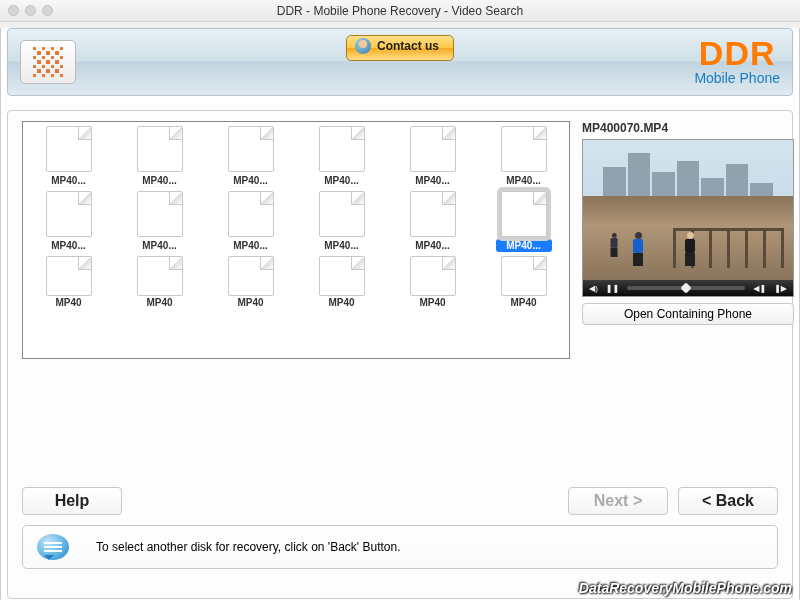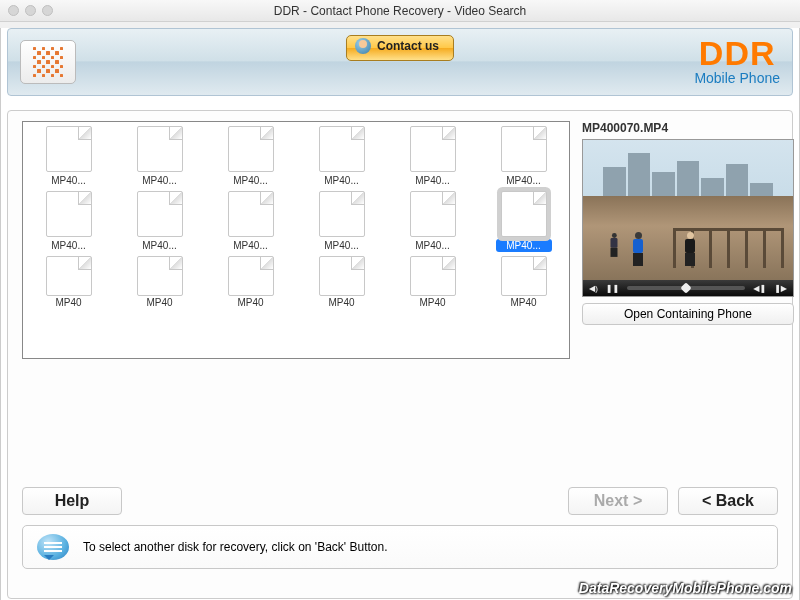--- a/index.html
+++ b/index.html
@@ -16,21 +16,21 @@
 .grid-icon span:nth-child(2n) { background: transparent; }
 .contact-btn { position: absolute; left: 50%; transform: translateX(-50%); top: 6px; height: 26px; padding: 0 14px 4px 8px; background: linear-gradient(#ffe08a 0%, #ffc94a 48%, #f5aa1e 50%, #ffe08a 100%); border: 1px solid #a87d1f; border-radius: 5px; display: flex; align-items: center; gap: 6px; font-size: 12px; font-weight: bold; color: #222; text-align: center; }
 .contact-btn .av { width: 16px; height: 16px; border-radius: 50%; background: radial-gradient(circle at 35% 30%, #98cde8, #3b7ea8); position: relative; }
 .contact-btn .av::after { content: ""; position: absolute; width: 8px; height: 8px; border-radius: 50%; background: #f7c99a; top: 2px; left: 4px; }
 .brand { margin-left: auto; text-align: center; }
 .brand-top { font-size: 34px; font-weight: 900; color: #ff7a00; letter-spacing: 1px; font-family: Impact, Arial Black, sans-serif; line-height: 0.9; }
 .brand-bot { font-size: 14px; color: #1a7cc0; margin-top: 2px; }
 .content { position: absolute; top: 82px; left: 6px; right: 6px; bottom: 6px; border: 1px solid #ccc; border-radius: 4px; background: #fdfdfd; padding: 10px 14px; }
 .panels { display: flex; gap: 12px; }
 .file-grid-wrap { flex: 1; border: 1px solid #888; height: 238px; overflow: hidden; background: #fff; padding-top: 4px; }
-.file-grid { display: grid; grid-template-columns: repeat(6, 1fr); gap: 4px 12px; padding: 0 6px; }
+.file-grid { display: grid; grid-template-columns: repeat(6, 1fr); gap: 4px 12px; padding: 0 6px; font-weight: bold; }
 .file-item { display: flex; flex-direction: column; align-items: center; cursor: pointer; }
 .file-icon { width: 46px; height: 46px; background: #fff; border: 1px solid #c8c8c8; border-radius: 2px; position: relative; margin-bottom: 2px; }
 .file-icon::after { content: ""; position: absolute; top: 0; right: 0; width: 12px; height: 12px; background: linear-gradient(135deg, #fff 0%, #fff 48%, #ddd 50%, #fff 100%); border-left: 1px solid #c8c8c8; border-bottom: 1px solid #c8c8c8; }
 .file-label { font-size: 10px; color: #333; width: 56px; text-align: center; white-space: nowrap; overflow: hidden; text-overflow: ellipsis; padding: 1px 2px; border-radius: 3px; }
 .file-item.selected .file-icon { box-shadow: 0 0 0 4px #d0d0d0; }
 .file-item.selected .file-label { background: #1a7cff; color: #fff; }
 .row3 .file-icon { margin-bottom: 0; height: 40px; }
 .preview-col { width: 196px; }
 .preview-title { font-size: 12px; font-weight: bold; color: #333; margin-bottom: 4px; }
 .preview-box { width: 212px; height: 158px; border: 1px solid #999; background: #a0b8c8; position: relative; overflow: hidden; }
@@ -51,36 +51,36 @@
 .p3 { left: 24px; bottom: 34px; transform: scale(0.7); } .p3 .head { background: #333; } .p3 .body { background: #334; }
 .player-bar { position: absolute; bottom: 0; left: 0; right: 0; height: 16px; background: linear-gradient(#3a3a3a, #0a0a0a); display: flex; align-items: center; padding: 0 6px; gap: 8px; }
 .pb-ic { color: #eee; font-size: 8px; }
 .pb-track { flex: 1; height: 4px; background: #555; border-radius: 2px; position: relative; }
 .pb-track::after { content: ""; position: absolute; left: 46%; top: -2px; width: 8px; height: 8px; background: #eee; border-radius: 2px; transform: rotate(45deg); }
 .open-folder-btn { width: 212px; height: 22px; margin-top: 6px; background: linear-gradient(#fff, #f0f0f0); border: 1px solid #c8c8c8; border-radius: 4px; font-size: 12px; }
 .btn-row { display: flex; gap: 10px; margin-top: 128px; }
 .btn { width: 100px; height: 28px; background: linear-gradient(#fff, #f4f4f4); border: 1px solid #c8c8c8; border-radius: 4px; font-size: 16px; color: #222; font-weight: bold; }
 .btn.disabled { color: #aaa; }
 .spacer { flex: 1; }
-.hint-bar { margin-top: 10px; border: 1px solid #c8c8c8; border-radius: 5px; height: 44px; display: flex; align-items: center; padding: 0 14px; gap: 14px; background: linear-gradient(#fff, #fafafa); }
+.hint-bar { margin-top: 10px; border: 1px solid #c8c8c8; border-radius: 5px; height: 44px; display: flex; align-items: center; padding: 0 14px; gap: 27px; background: linear-gradient(#fff, #fafafa); }
 .chat-ic { width: 32px; height: 26px; background: radial-gradient(ellipse at 35% 30%, #c0e4f8, #58b0e0 60%, #2a7cc0); border-radius: 50%; position: relative; }
 .chat-ic::after { content: ""; position: absolute; bottom: -5px; left: 7px; width: 0; height: 0; border: 5px solid transparent; border-top-color: #2a7cc0; }
 .chat-ic::before { content: ""; position: absolute; top: 8px; left: 7px; width: 18px; height: 2px; background: #fff; box-shadow: 0 4px 0 #fff, 0 8px 0 #fff; }
 .footer-url { position: absolute; bottom: 2px; right: 0; color: #fff; font-style: italic; font-weight: bold; font-size: 14px; text-shadow: 1px 1px 2px #000, -1px -1px 2px #000; }
 </style>
 </head>
 <body>
 
 <div class="titlebar">
   <div class="traffic">
     <div class="dot"></div>
     <div class="dot"></div>
     <div class="dot"></div>
   </div>
-  <div class="title">DDR - Contact Phone Recovery - Video Search</div>
+  <div class="title">DDR - Mobile Phone Recovery - Video Search</div>
 </div>
 
 <div class="window">
 
   <div class="topbar">
     <div class="home-btn">
       <div class="grid-icon">
           <span></span>
           <span></span>
           <span></span>

